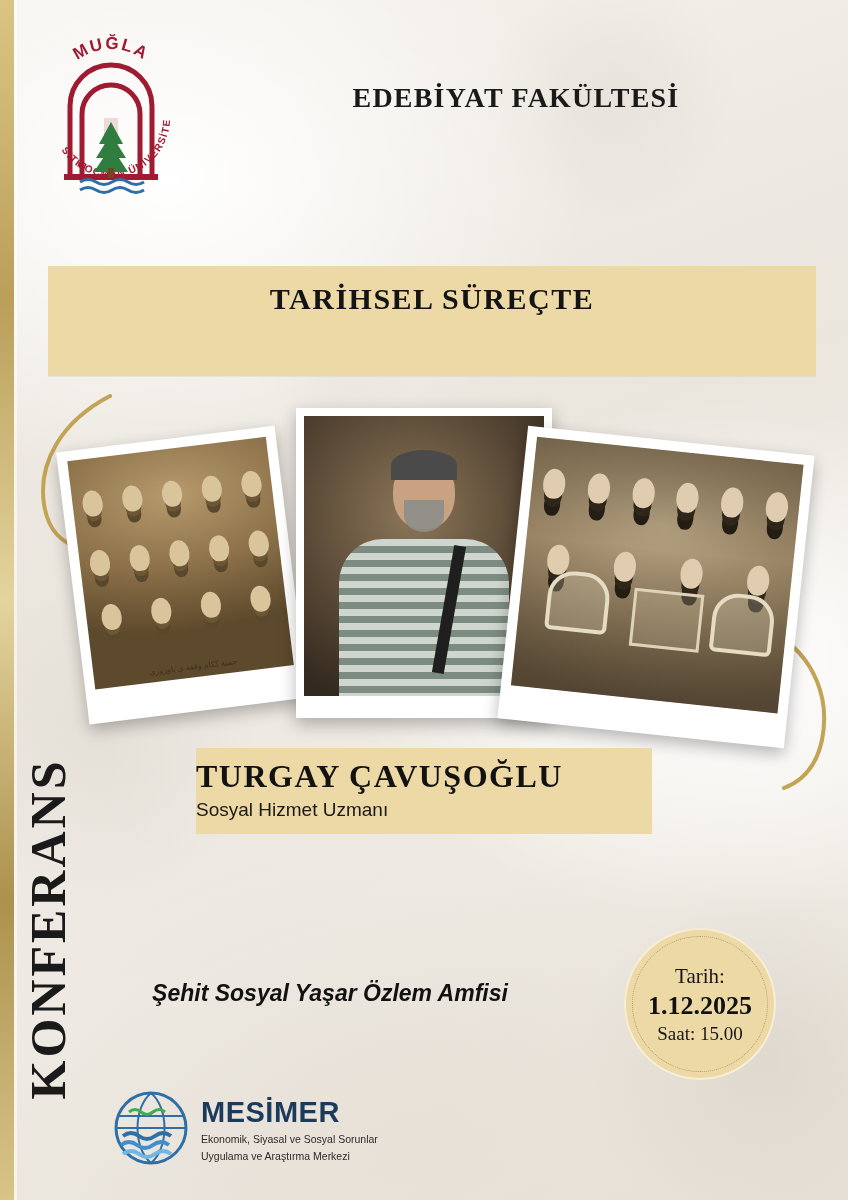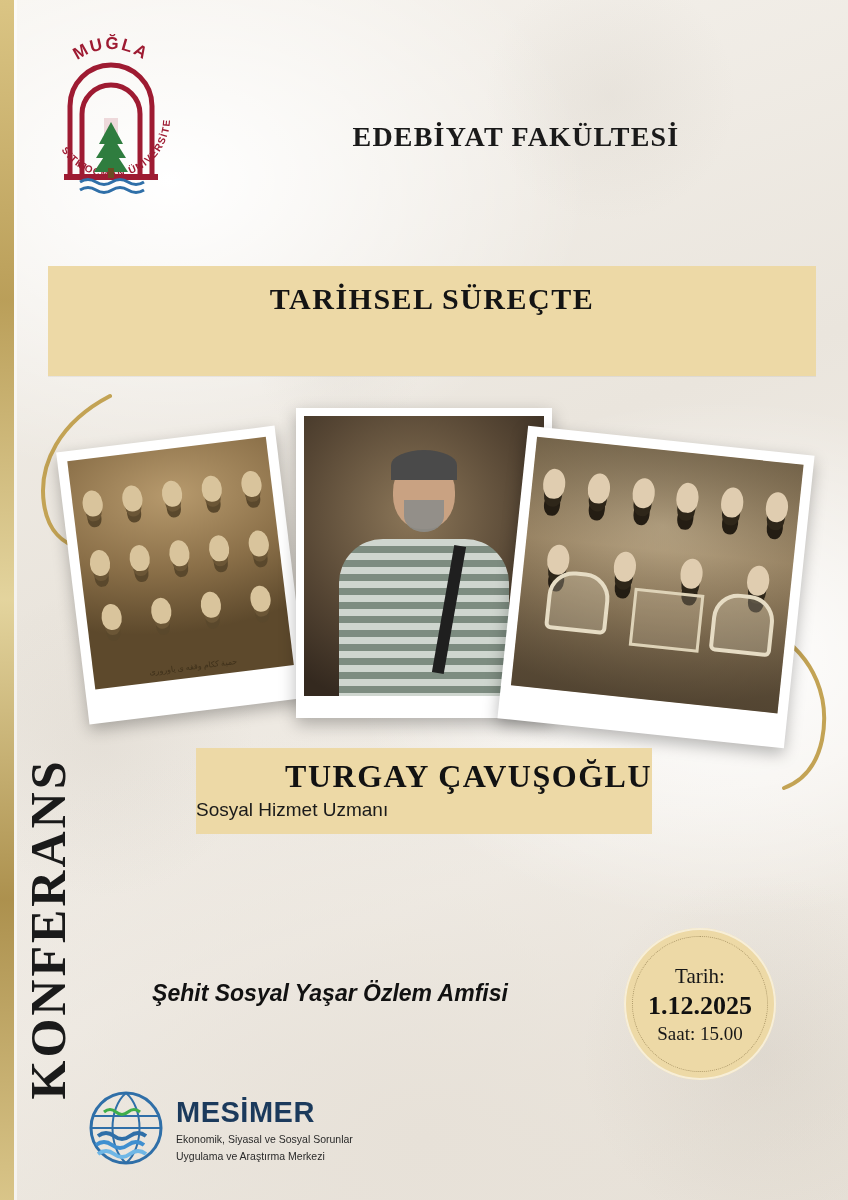--- a/index.html
+++ b/index.html
@@ -73,21 +73,20 @@
     width: 600px;
     text-align: center;
   }
   .faculty-line {
     font-family: "Liberation Serif", serif;
     font-weight: bold;
     font-size: 28px;
     letter-spacing: 1.2px;
     color: #1a1a1a;
     line-height: 1.45;
-    margin-top: 39px;
   }
 
   
   .title-band {
     position: absolute;
     left: 48px;
     top: 266px;
     width: 768px;
     height: 110px;
     background: #edd9a6;
@@ -295,21 +294,21 @@
     width: 456px;
     height: 86px;
     background: #edd9a6;
   }
   .speaker-name {
     font-family: "Liberation Serif", serif;
     font-weight: bold;
     font-size: 32px;
     letter-spacing: 1.5px;
     color: #121212;
-    text-align: right;
+    text-align: left;
     margin-top: 10px;
   }
   .speaker-role {
     font-family: "Liberation Sans", sans-serif;
     font-size: 19px;
     color: #1a1a1a;
     text-align: left;
     margin-top: 4px;
   }
 
@@ -378,21 +377,21 @@
   }
   .date-circle .d-time {
     font-family: "Liberation Serif", serif;
     font-size: 19px;
     color: #171717;
   }
 
   
   .mesimer {
     position: absolute;
-    left: 88px;
+    left: 113px;
     top: 1088px;
     width: 330px;
     height: 84px;
   }
   .mesimer .globe {
     position: absolute;
     left: 0; top: 2px;
     width: 76px; height: 76px;
   }
   .mesimer .m-text {

